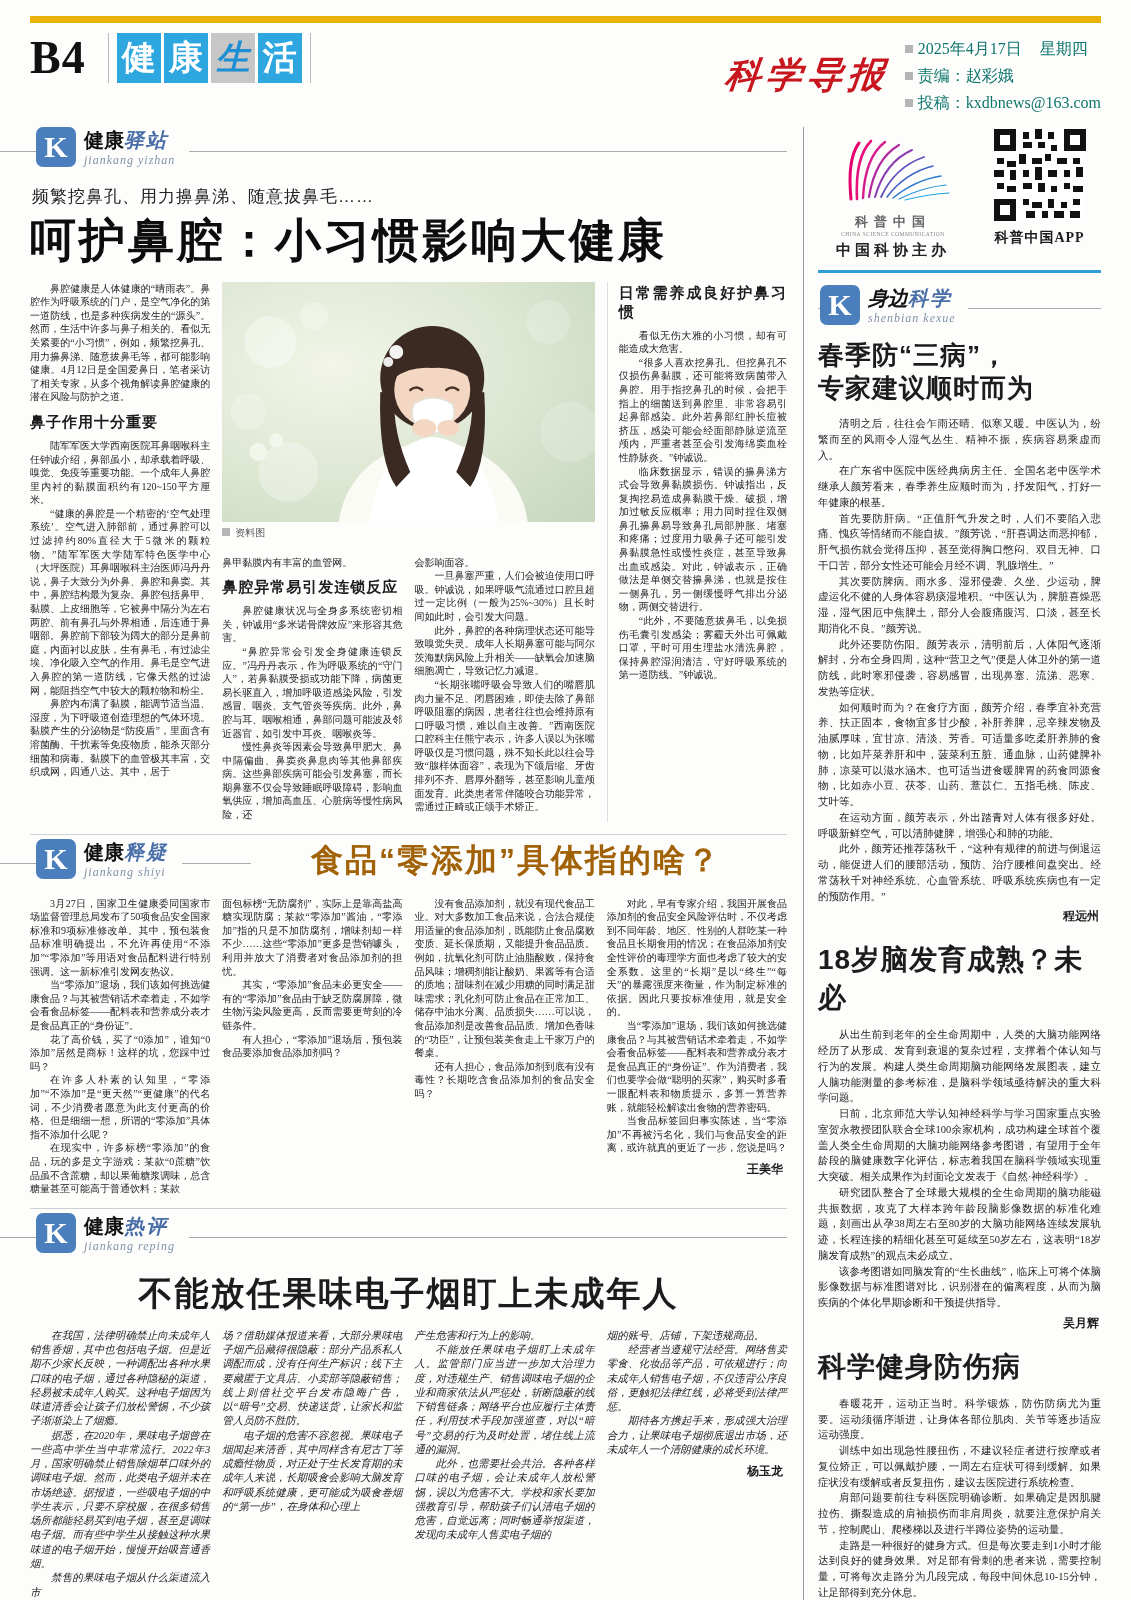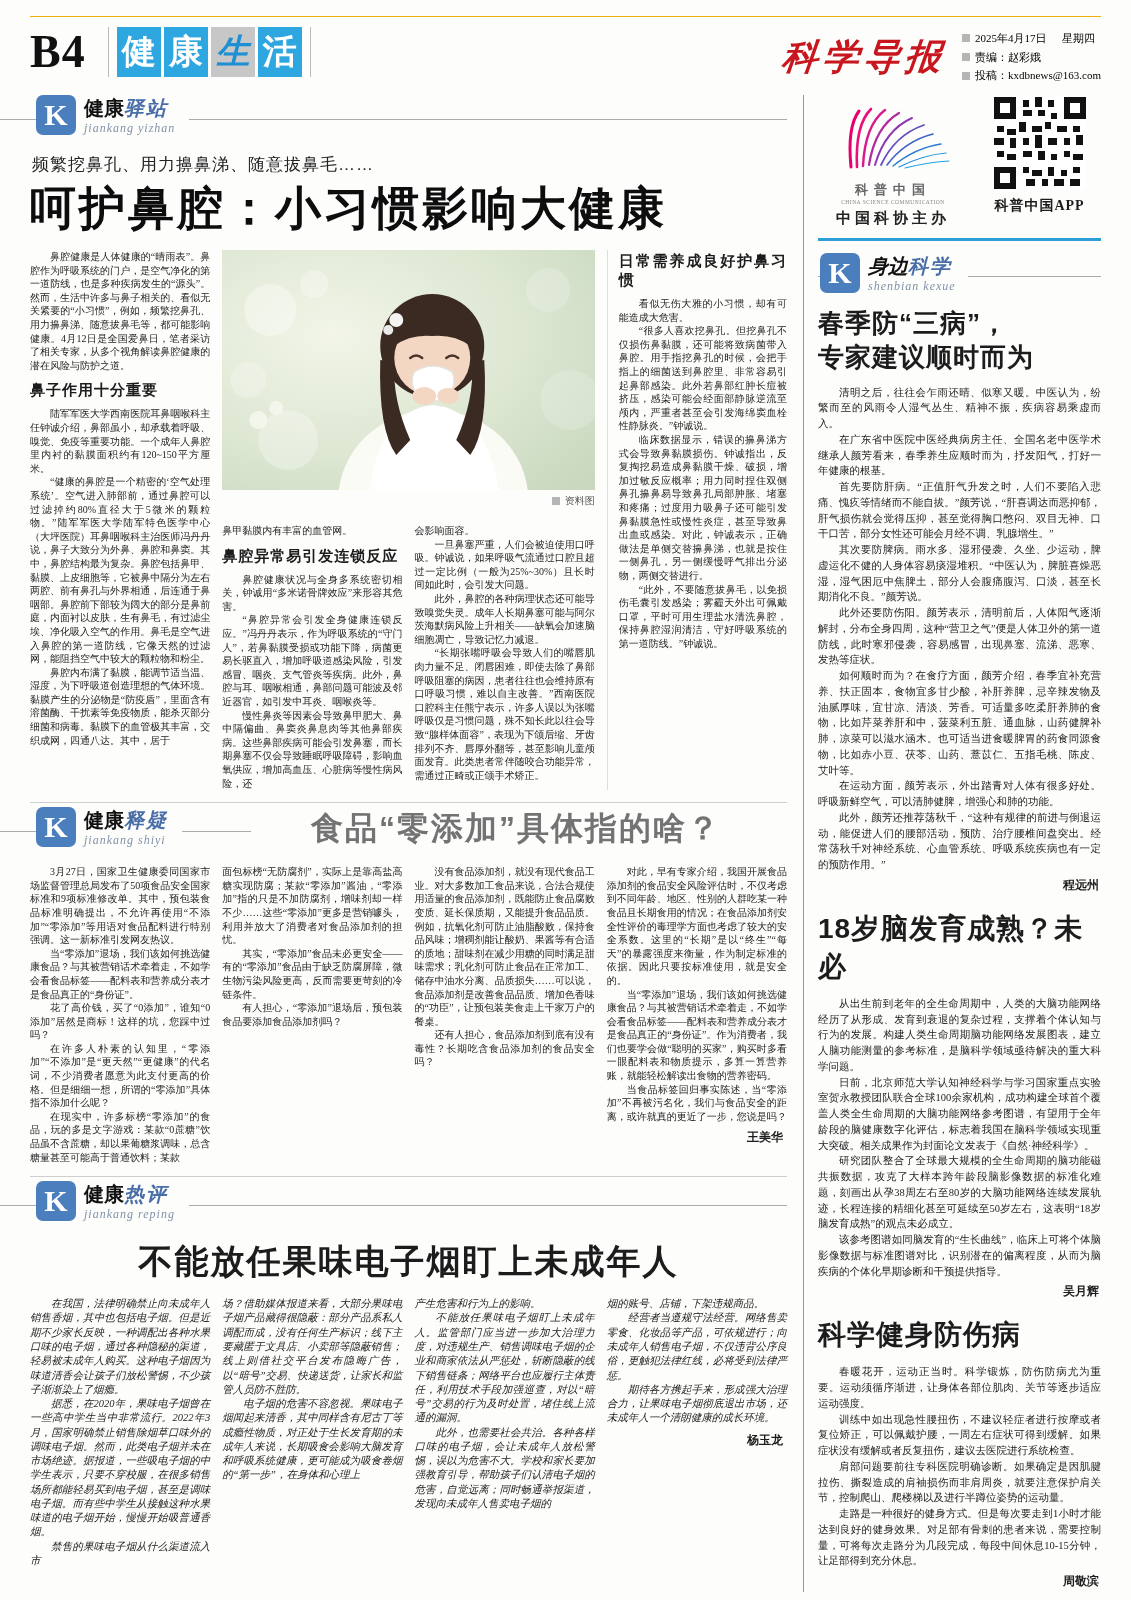--- a/index.html
+++ b/index.html
@@ -5,30 +5,30 @@
   * { margin:0; padding:0; box-sizing:border-box; }
   html,body { width:1131px; }
   body {
     height:1600px; background:#fdfdfc; overflow:hidden; position:relative;
     font-family:"Liberation Serif","DejaVu Serif",serif; color:#1c1c1c;
     -webkit-font-smoothing:antialiased;
   }
   .page { padding:16px 30px 10px 30px; }
 
   
-  .header { border-top:1px solid #eab308; padding-top:8px; display:flex; justify-content:space-between; align-items:flex-start; margin-bottom:10px;}
+  .header { border-top:7px solid #eab308; padding-top:8px; display:flex; justify-content:space-between; align-items:flex-start; margin-bottom:10px;}
   .hdr-left { display:flex; align-items:center; gap:12px; }
   .edition { font:bold 46px "Liberation Serif",serif; color:#111; letter-spacing:1px; padding-right:10px; }
   .secboxes { display:flex; gap:3px; border-left:1px solid #bbb; border-right:1px solid #bbb; padding:0 8px; }
   .secbox { width:44px; height:50px; background:#2ea7e0; color:#fff; display:flex; align-items:center; justify-content:center;
             font:bold 34px "Liberation Sans",sans-serif; }
   .secbox.alt { background:#c7c7c7; color:#1e8fd2; font-family:"Liberation Serif",serif; font-style:italic; }
   .hdr-right { display:flex; align-items:center; gap:16px; padding-top:4px;}
   .masthead { font:bold italic 36px "Liberation Serif",serif; color:#c8161e; letter-spacing:5px; transform:skewX(-6deg); }
-  .hdr-info { font-size:11px; color:#000000; line-height:1.7; }
+  .hdr-info { font-size:16px; color:#0f766e; line-height:1.7; }
   .hdr-info .row { display:flex; align-items:center; gap:5px; }
   .sq { width:8px; height:8px; background:#b5b5b5; display:inline-block; flex:none; }
 
   
   .main { display:grid; grid-template-columns:1fr 298px; column-gap:16px; }
   .region-left { min-width:0; }
   .sidebar { border-left:1px solid #9a9a9a; padding-left:14px; min-width:0; }
 
   
   .sec-head { position:relative; height:52px; margin-bottom:6px; }
@@ -47,32 +47,32 @@
   .headline1 { font:900 46px "Liberation Sans",sans-serif; color:#0d0d0d; letter-spacing:3px; margin:2px 0 10px 0; }
   .byline { display:flex; align-items:center; gap:6px; font:bold 12px "Liberation Sans",sans-serif; color:#333; margin:0 0 8px 2px; }
   .a1grid { display:grid; grid-template-columns:repeat(4,1fr); grid-template-rows:268px auto; gap:6px 12px;
             font-size:10px; line-height:1.36; text-align:justify; }
   .a1c1 { grid-column:1; grid-row:1/3; }
   .a1photo { grid-column:2/4; grid-row:1; padding-bottom:4px; }
   .a1c2 { grid-column:2; grid-row:2; }
   .a1c3 { grid-column:3; grid-row:2;font-family:Liberation Serif, serif; }
   .a1c4 { grid-column:4; grid-row:1/3; border-left:1px solid #ddd; padding-left:11px; }
   .photo-frame { width:100%; height:240px; overflow:hidden; }
-  .caption { text-align:right; font-size:10px; color:#555; margin-top:4px; display:flex; justify-content:flex-end; align-items:center; gap:5px;}
+  .caption { text-align:right; font-size:10px; color:#555; margin-top:4px; display:flex; justify-content:flex-start; align-items:center; gap:5px;}
   p.para { text-indent:2em; }
   p.cont { text-indent:0; }
   h3.subhead { font:bold 15px "Liberation Sans",sans-serif; margin:9px 0 7px 0; letter-spacing:1px; }
   h3.subhead.first { margin-top:2px; }
 
   
   .sec-block { border-top:1px solid #cfcfcf; margin-top:12px; padding-top:4px; }
   .sec2-row { display:flex; align-items:center; margin-bottom:6px; }
   .sec2-row .sec-head { flex:none; width:215px; margin-bottom:0; }
   .sec2-row .sec-head .rule { right:-6px; }
-  .bigline { flex:1; text-align:center; font:900 32px "Liberation Sans",sans-serif; letter-spacing:2px; color:#737373; padding-bottom:8px;}
+  .bigline { flex:1; text-align:center; font:900 32px "Liberation Sans",sans-serif; letter-spacing:2px; color:#a16207; padding-bottom:8px;}
   .cols4 { display:grid; grid-template-columns:repeat(4,1fr); gap:0 12px; font-size:10px; line-height:1.36; text-align:justify; }
   .endline { text-align:right; font:bold 12px "Liberation Sans",sans-serif; margin-top:6px; padding-right:4px; }
   .kai { font-style:italic; font-size:10.5px; }
   .headline3 { text-align:center; font:900 34px "Liberation Sans",sans-serif; letter-spacing:2px; margin:2px 0 12px 0; }
 
   
   .promo { display:flex; gap:10px; align-items:flex-start; padding:2px 0 10px 0; border-bottom:3px solid #2e9fd6; margin-bottom:12px; }
   .logo-blk { width:150px; text-align:center; }
   .logo-cap1 { font:bold 13px "Liberation Serif",serif; color:#666; letter-spacing:6px; margin-top:2px;text-align:center;}
   .logo-cap2 { font-size:5.5px; color:#888; letter-spacing:.5px; }

